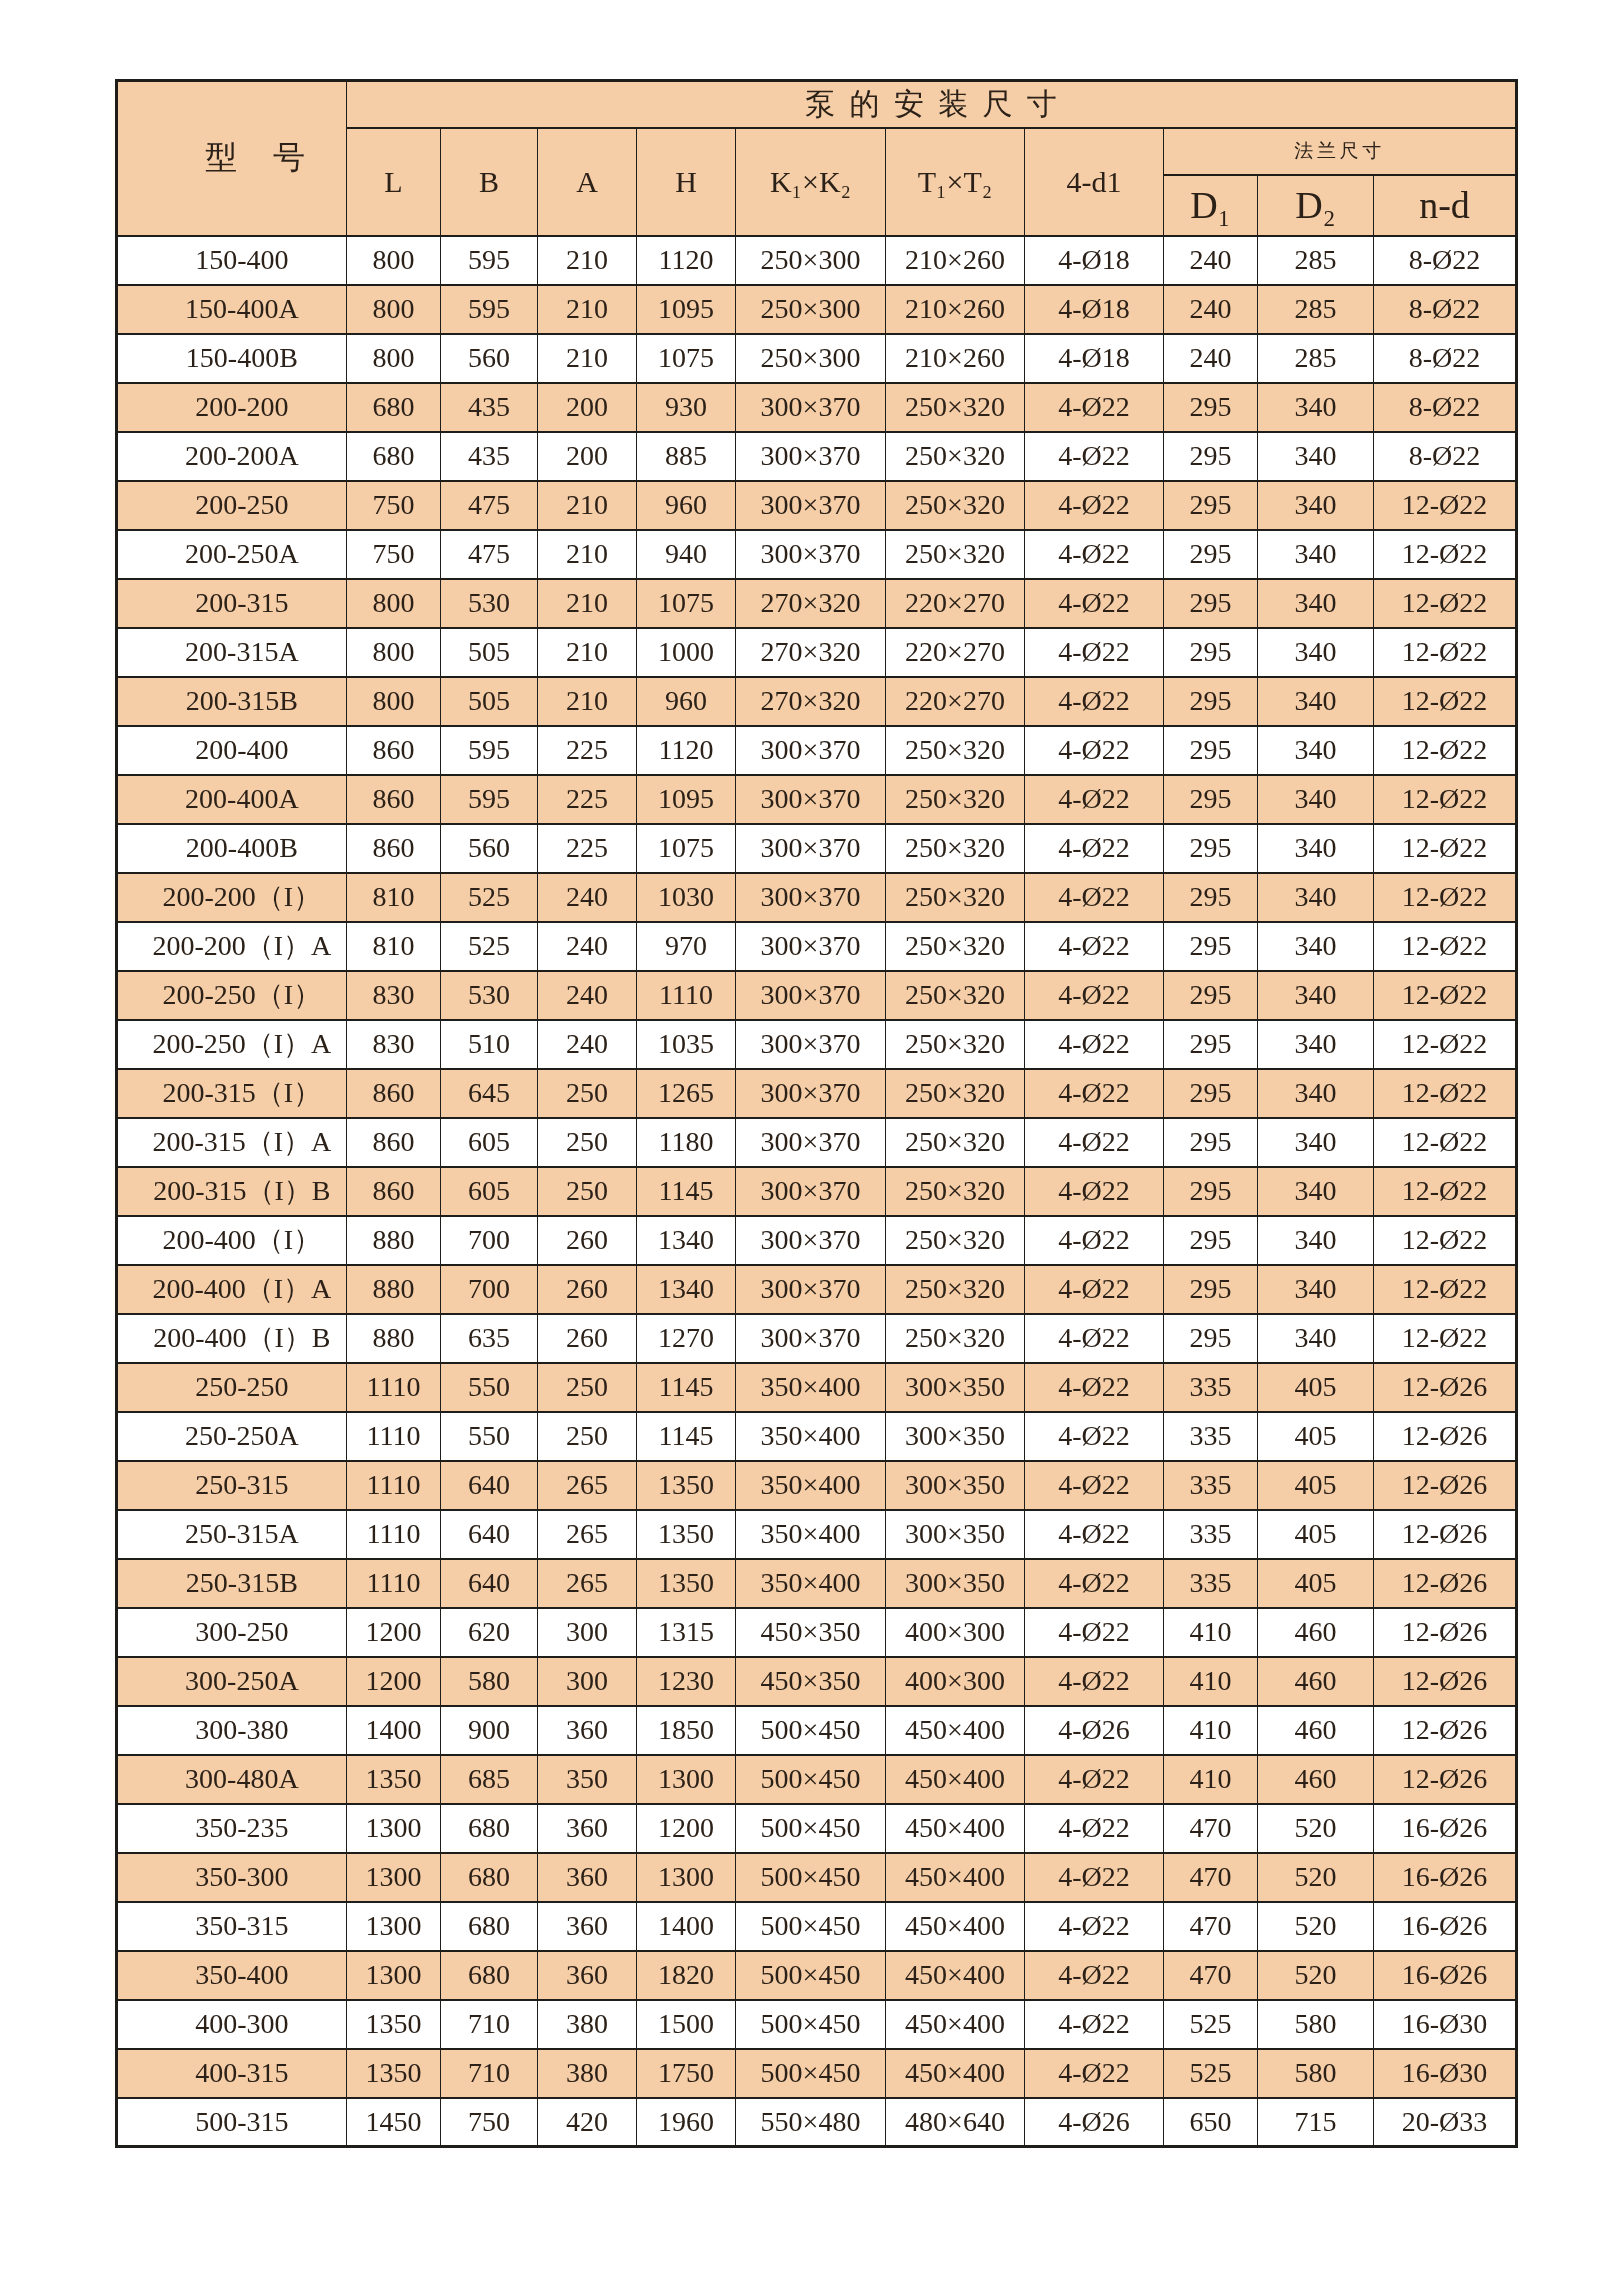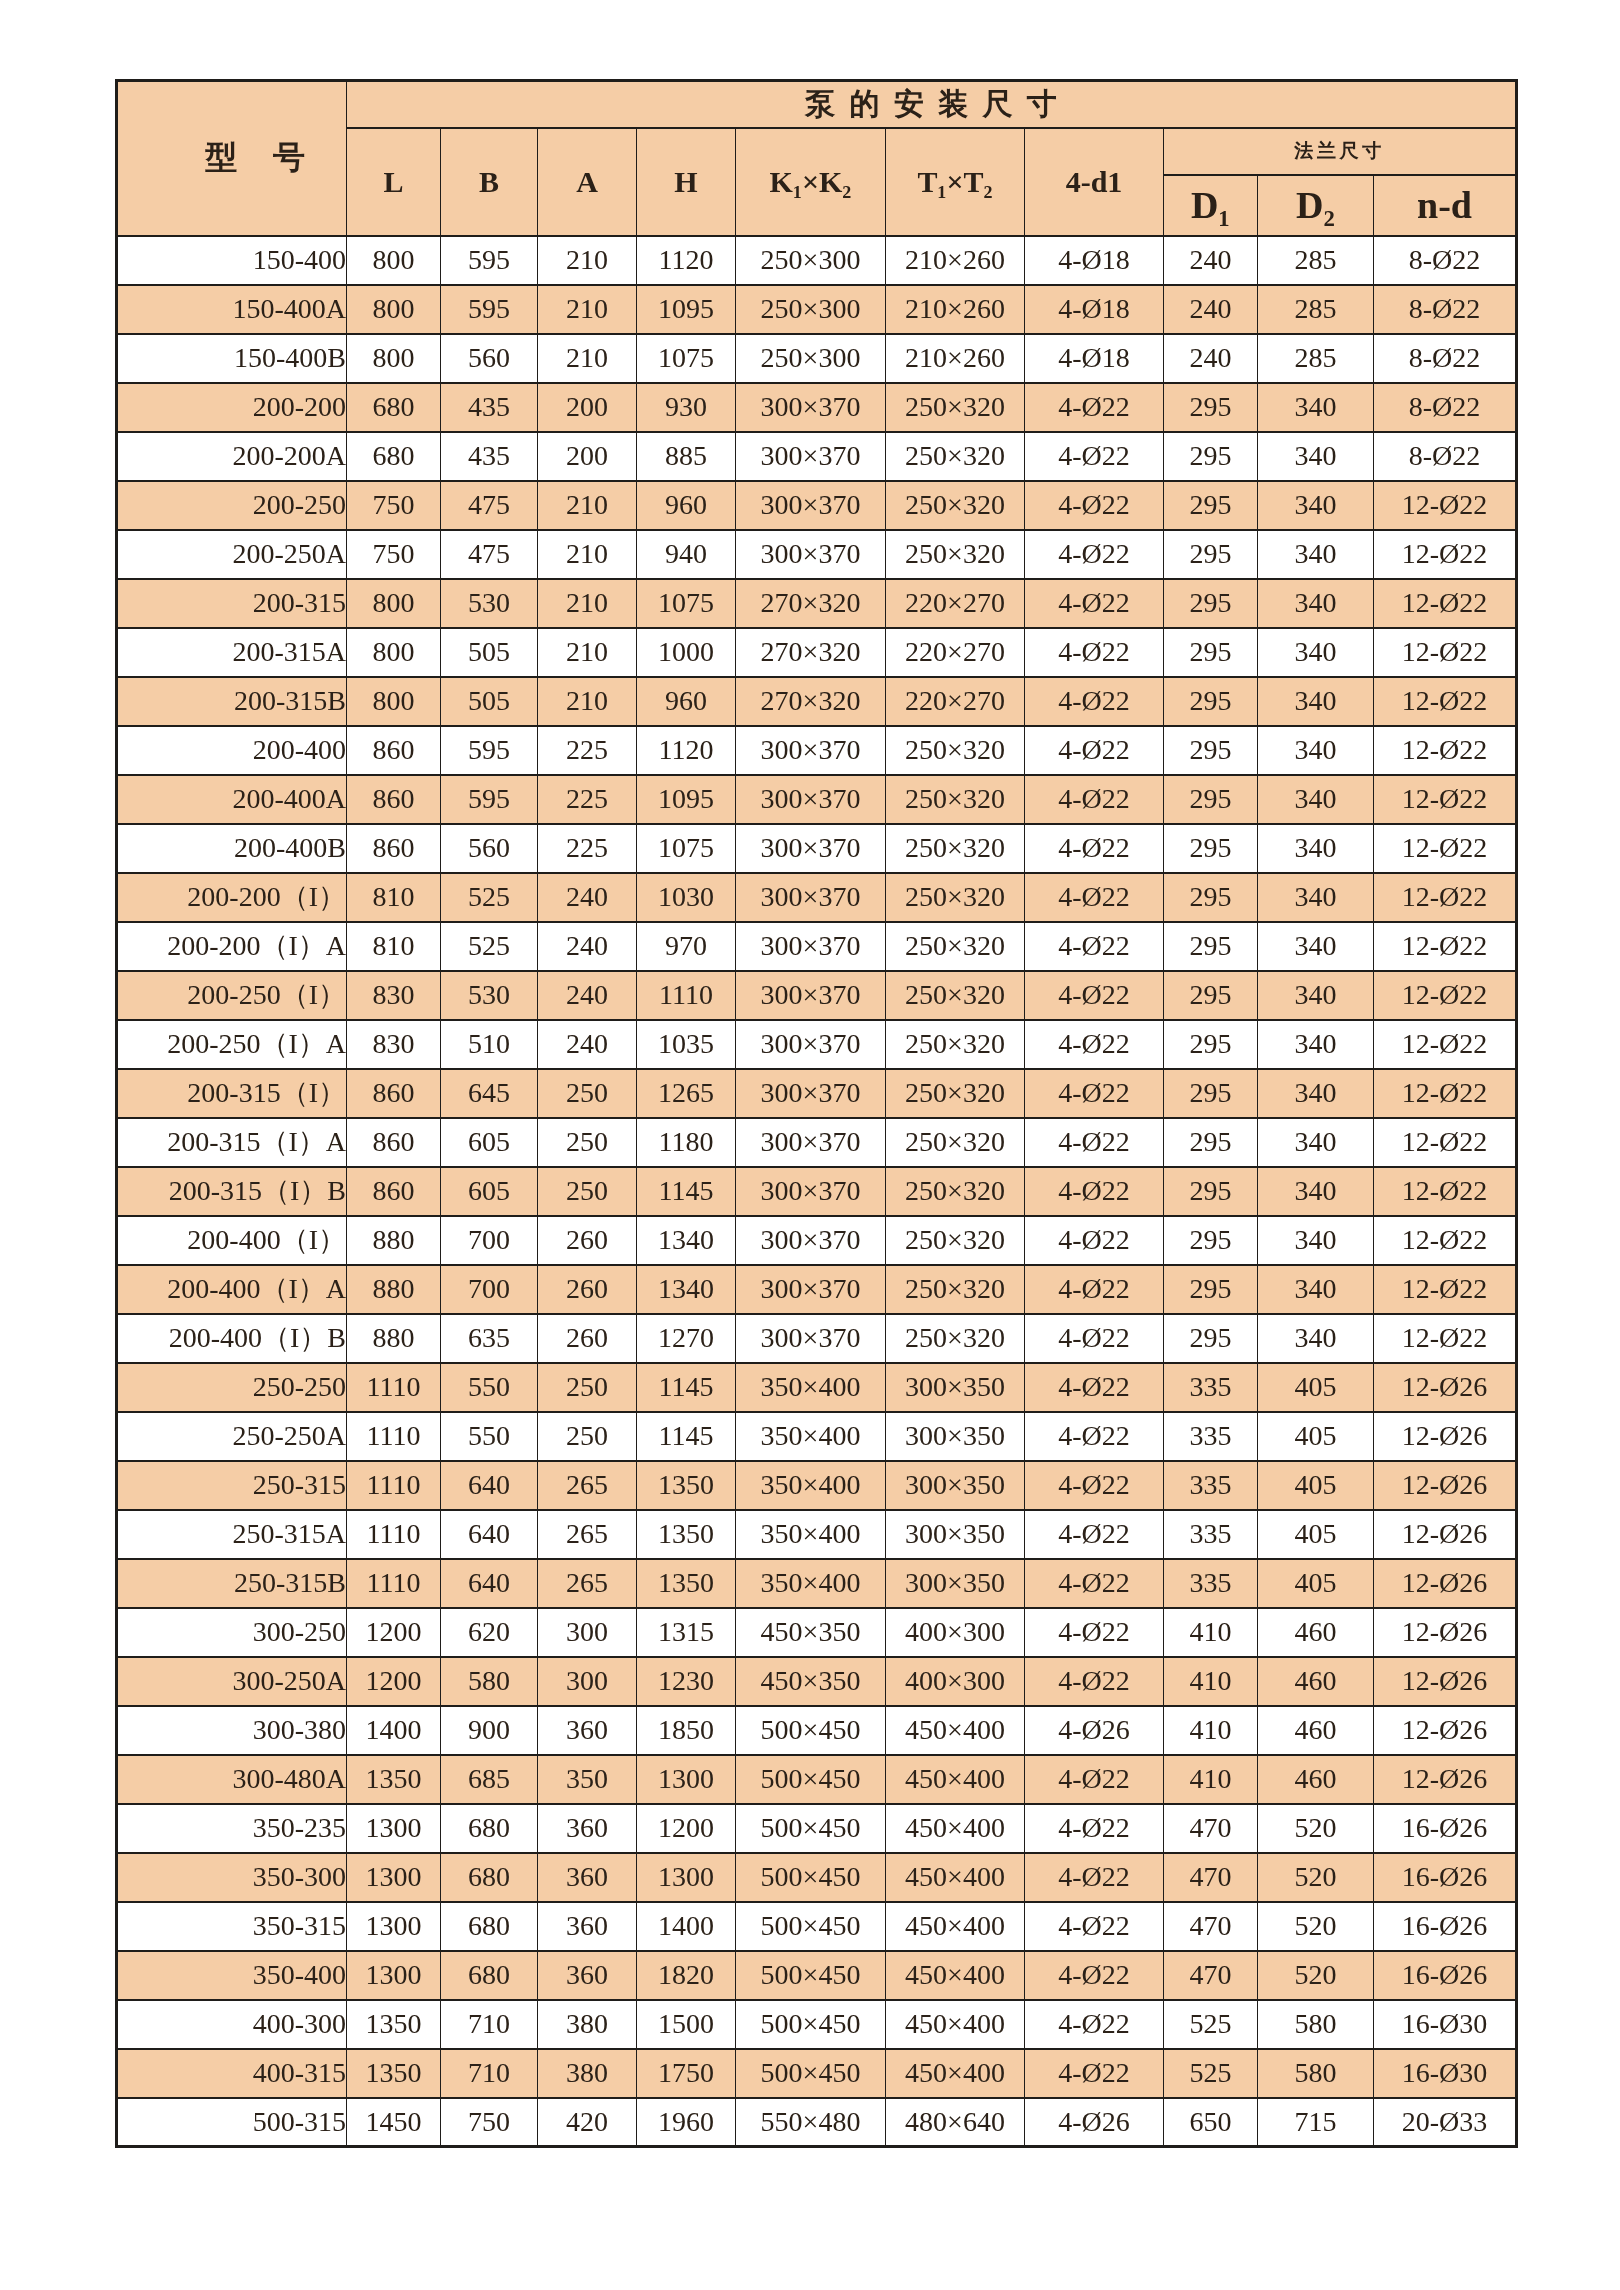--- a/index.html
+++ b/index.html
@@ -26,42 +26,42 @@
   th,td{
     border:1.8px solid var(--border);
     border-top-width:2.7px;
     border-bottom-width:2.7px;
     padding:0;
     text-align:center;
     vertical-align:middle;
     overflow:hidden;
     white-space:nowrap;
   }
-  thead th{background:var(--band);font-weight:bold;text-align:center;}
+  thead th{background:var(--band);font-weight:normal;text-align:center;}
   .title-row{height:47px;}
   .mid-row{height:47px;}
   .sub-row{height:61px;}
   .table-title{
     font-size:30px;
     letter-spacing:14.3px;
     text-indent:14.3px;
   }
   .model-h{
     font-size:32px;
     letter-spacing:1.8px;
     padding-left:48px;
   }
   .dim-h{font-size:30px;}
   .flange-h{font-size:19px;letter-spacing:3.6px;}
   .sub-h{font-size:38px;}
   tbody tr{height:49px;font-size:28px;}
   tbody tr:nth-child(odd){background:var(--row-alt);}
   tbody tr:nth-child(even){background:var(--band);}
   tbody td.model{
-    text-align:right;
+    text-align:center;
     padding-left:19.7px;
   }
 </style>
 </head>
 <body>
 
 <div class="sheet">
   <table>
     <colgroup>
       <col style="width:230px">

